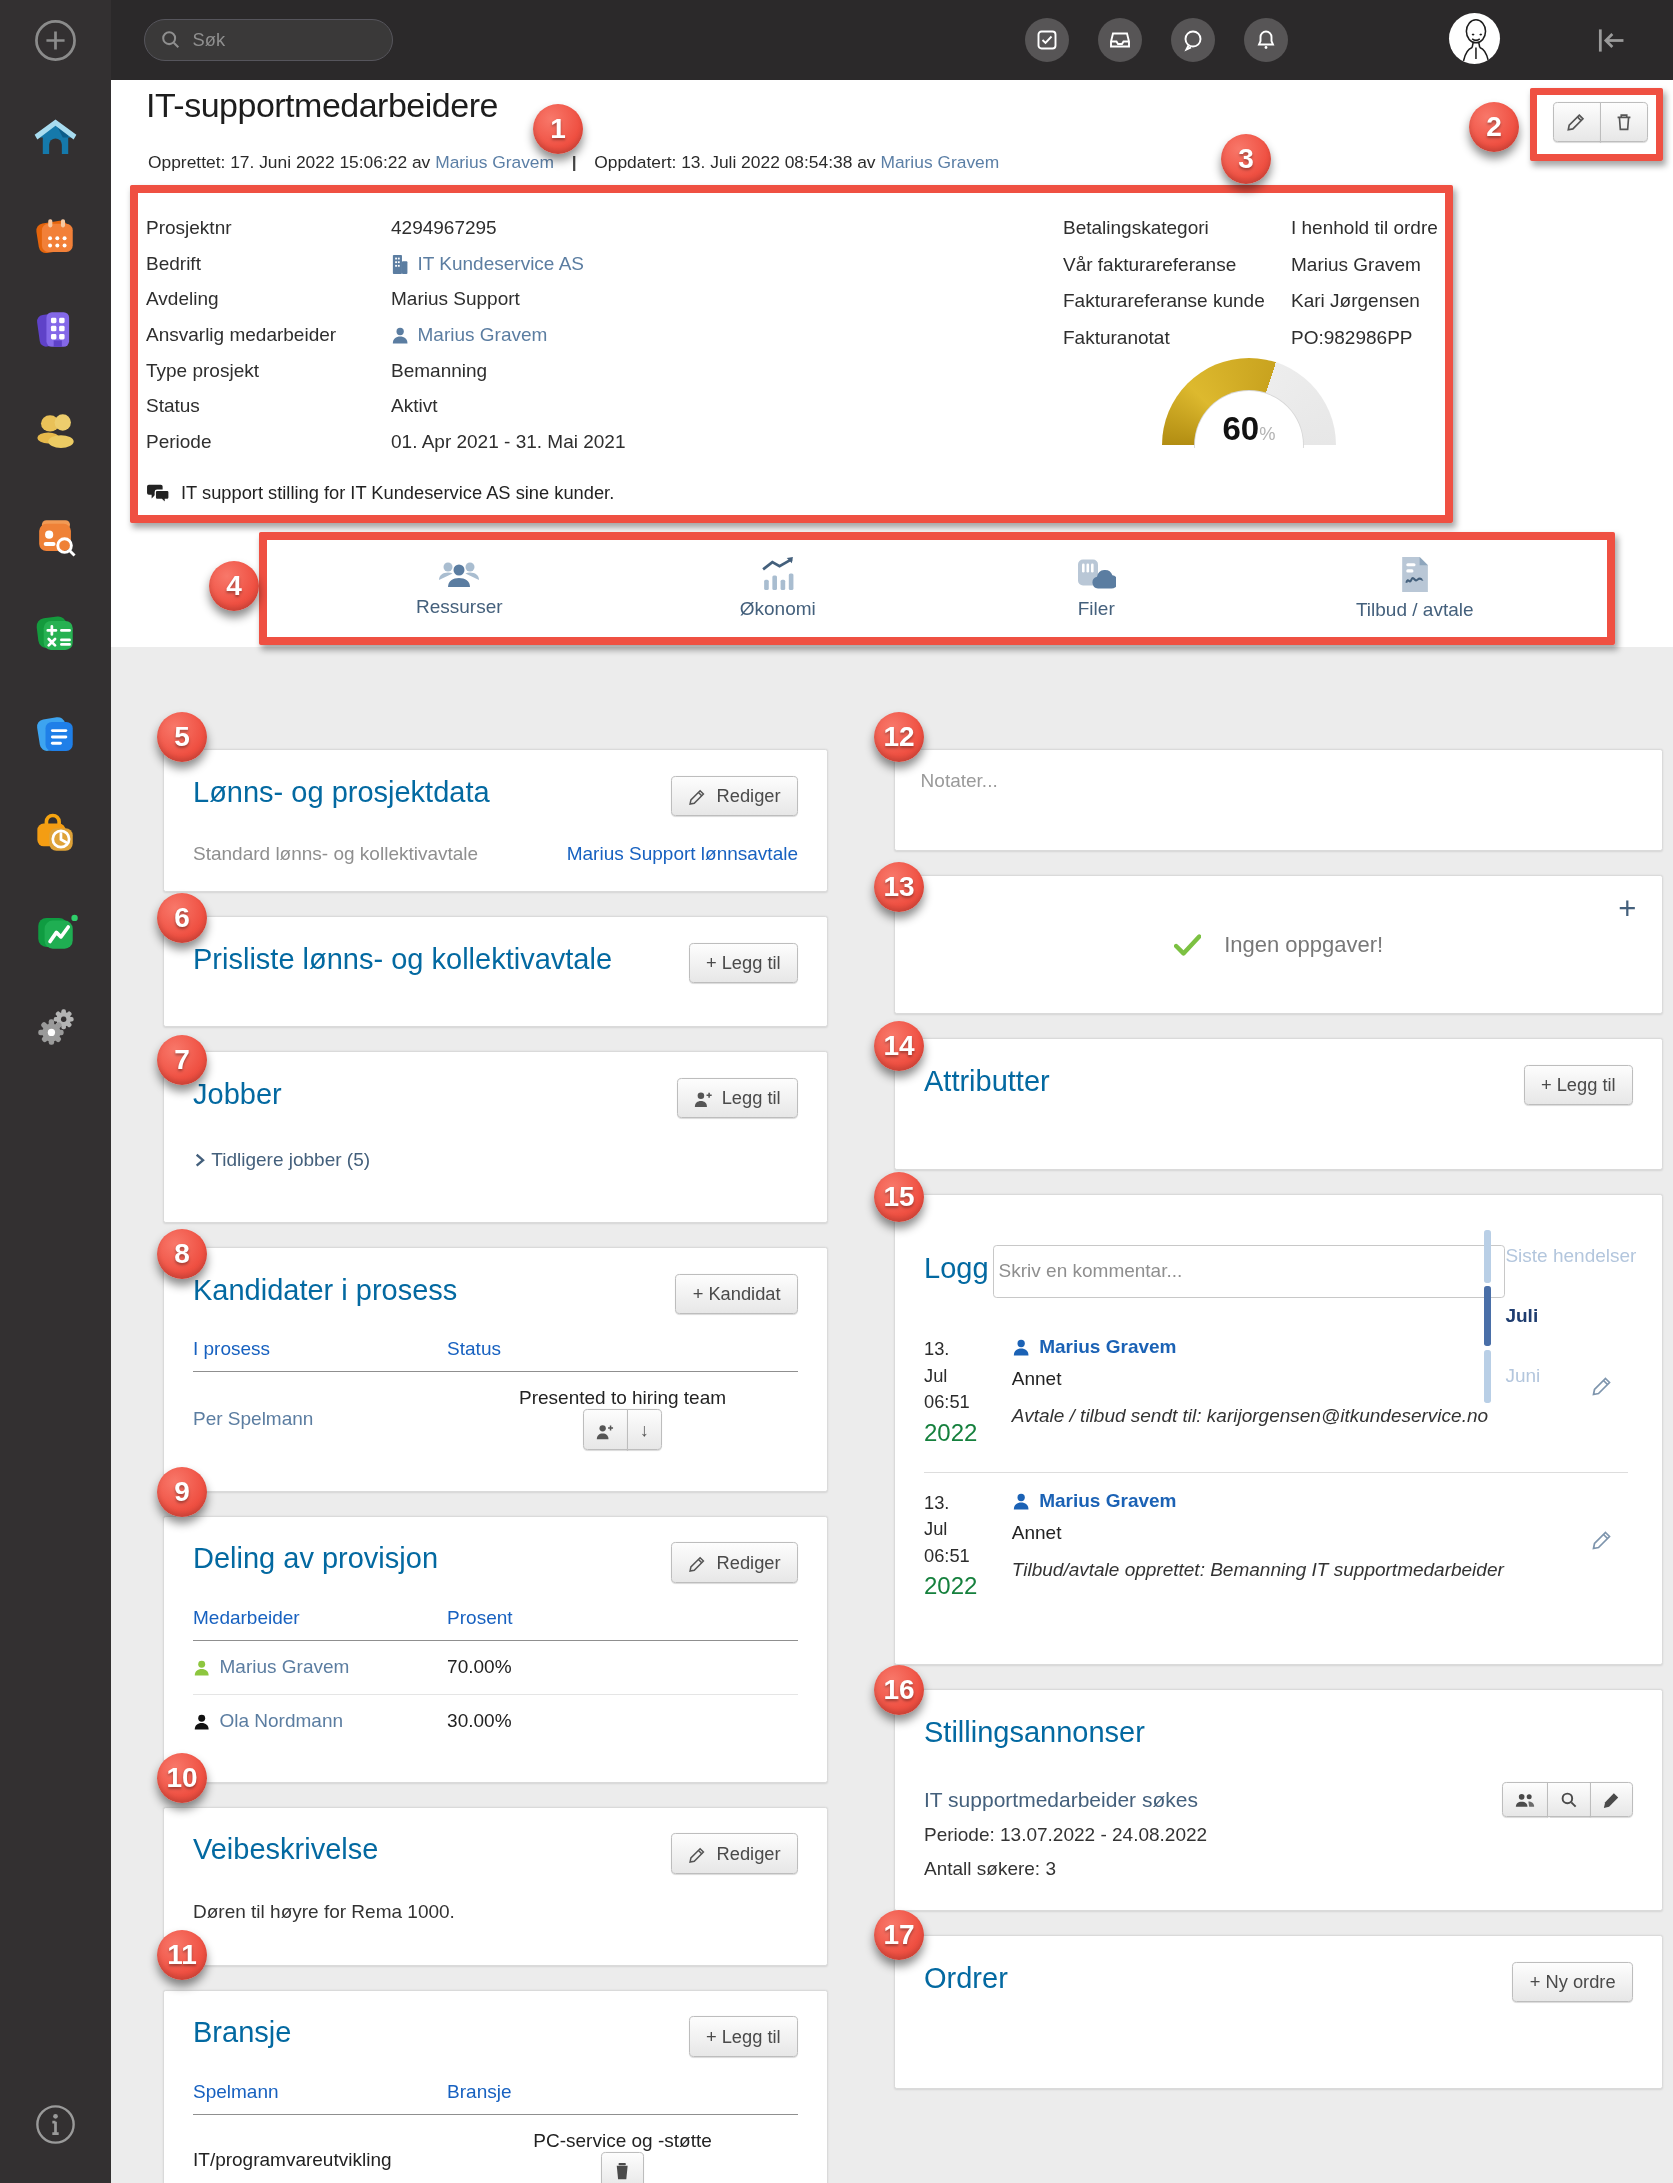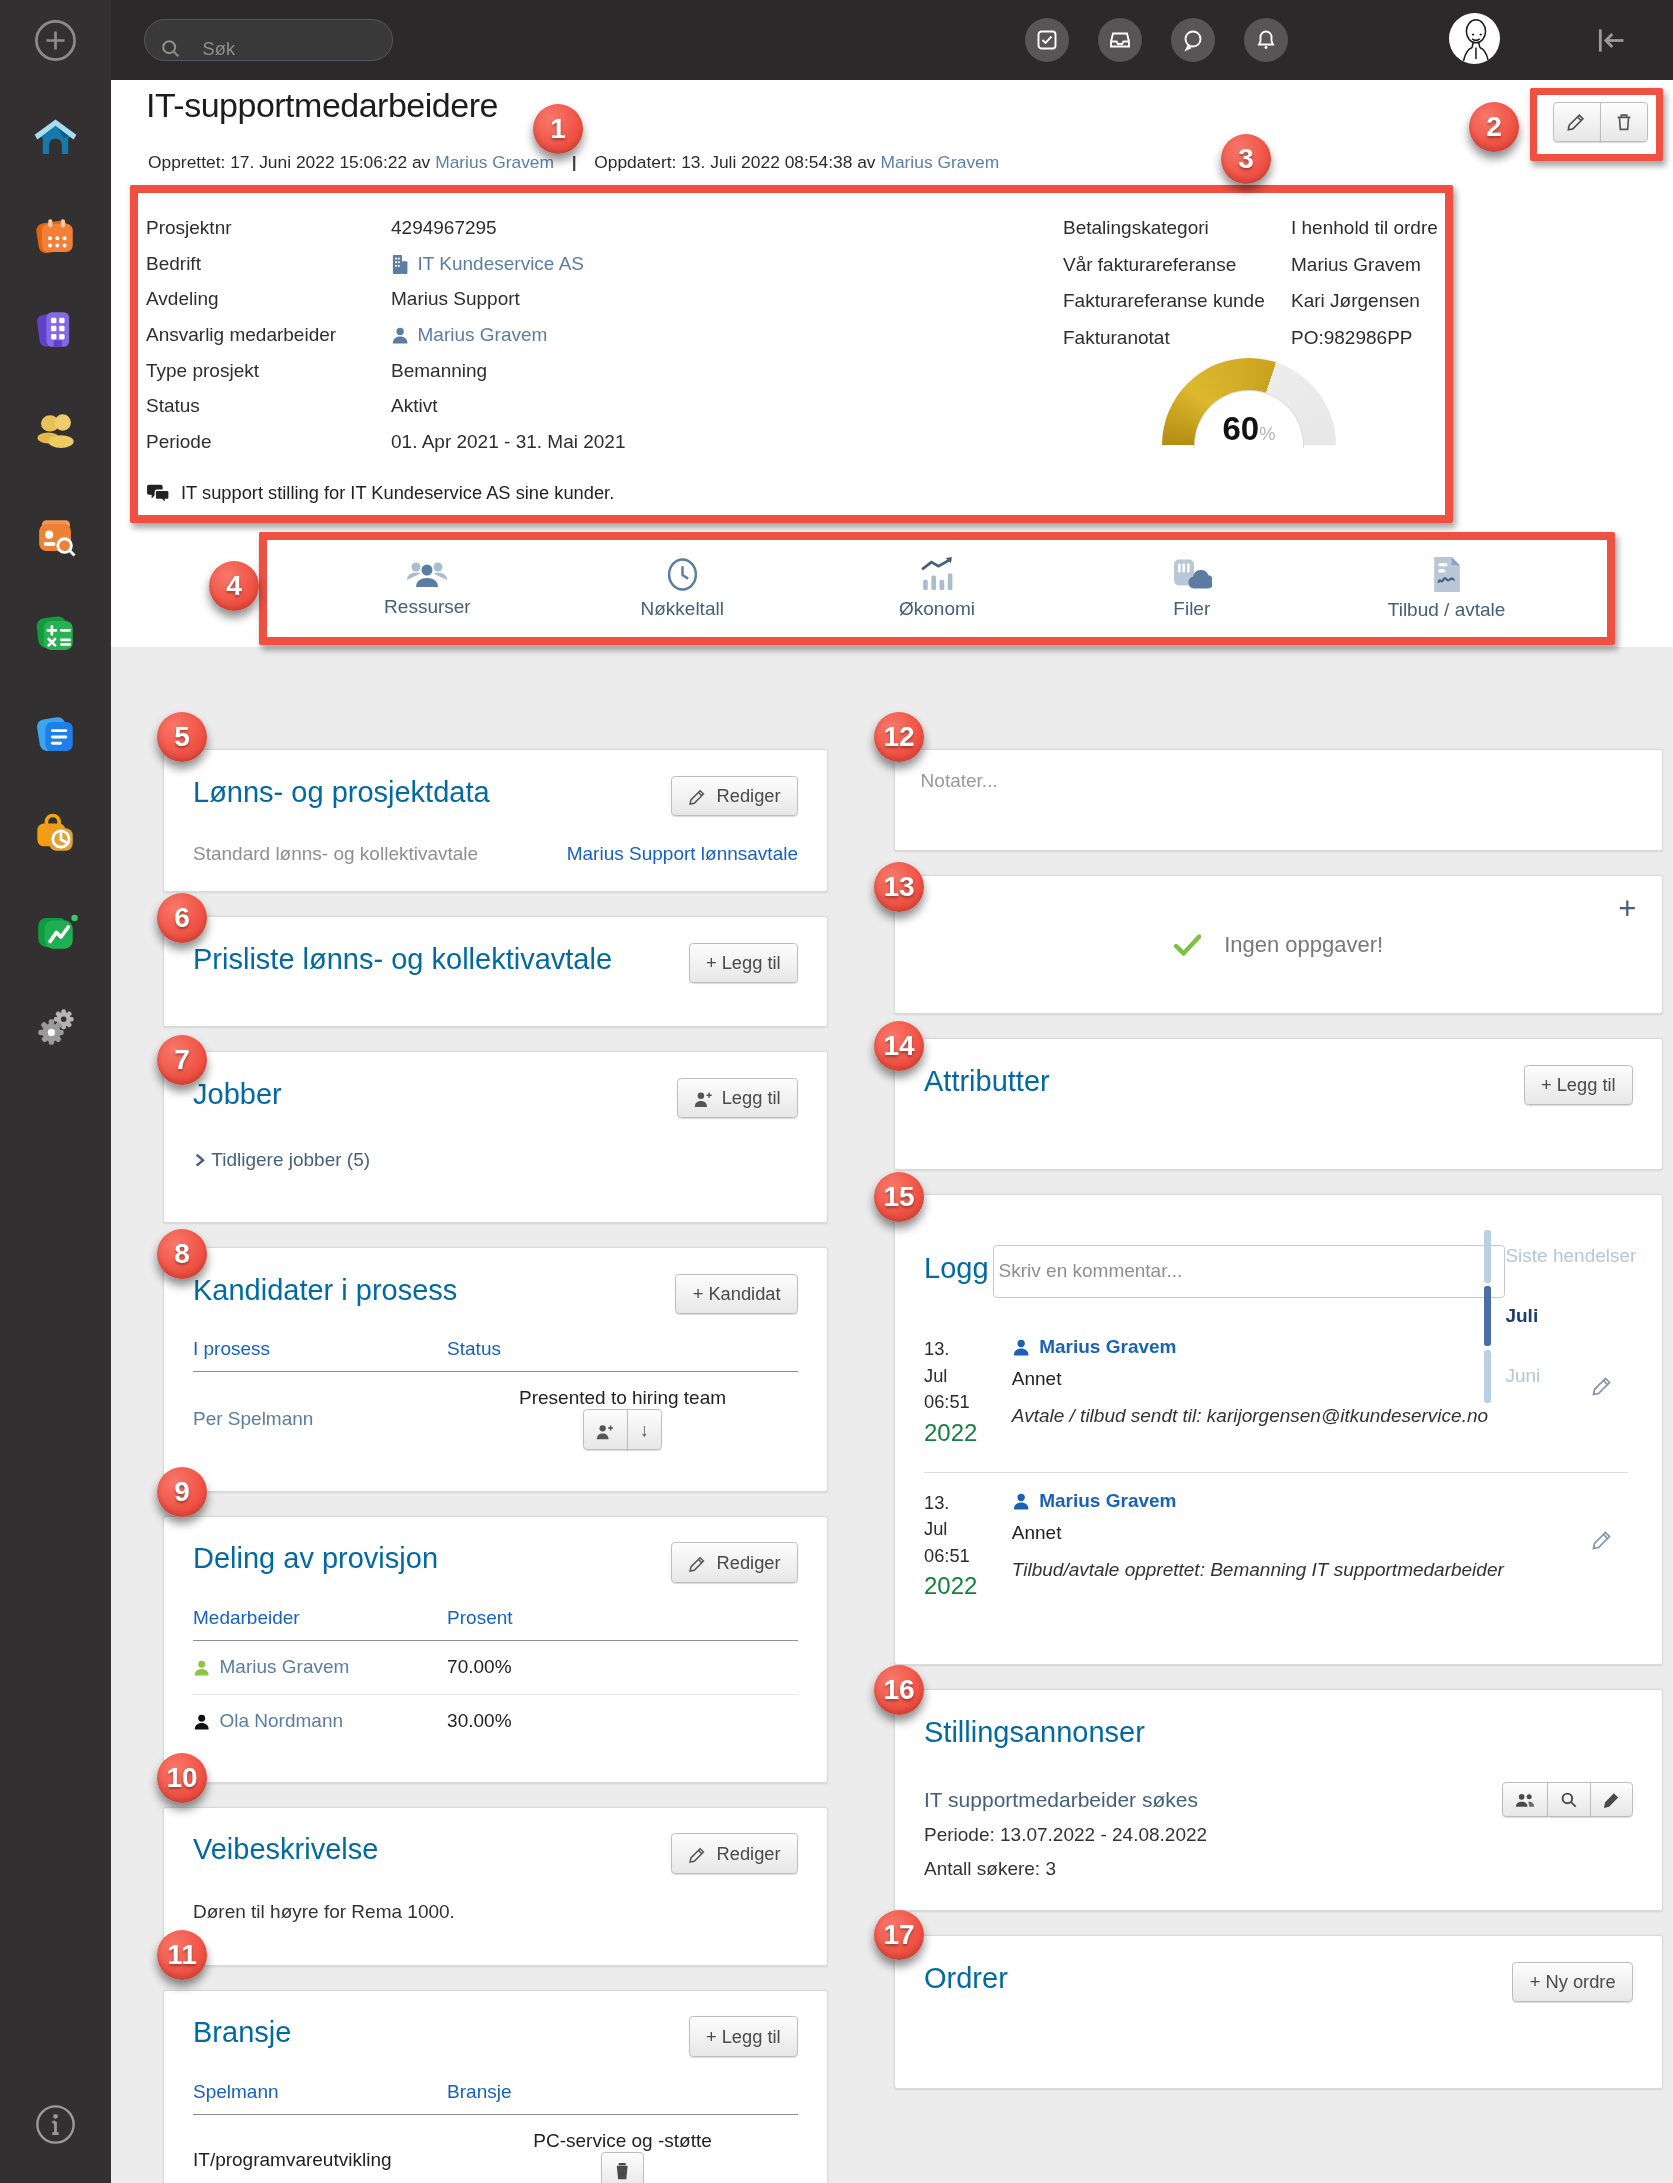--- a/index.html
+++ b/index.html
@@ -5,21 +5,21 @@
   * { margin:0; padding:0; box-sizing:border-box; }
   html,body { width:1674px; height:2184px; overflow:hidden; }
   body { font-family:"Liberation Sans", sans-serif; background:#ececec; position:relative; }
   .stage { position:relative; width:1674px; height:2184px; }
 
   
   .topbar { position:absolute; left:0; top:0; width:1674px; height:80px; background:#2b292a; z-index:5; }
   .sidebar { position:absolute; left:0; top:0; width:111px; height:2184px; background:#333031; z-index:6; }
   .sb-item { position:absolute; left:31px; width:49px; height:49px; cursor:pointer; }
   .search-pill { position:absolute; left:144px; top:19px; width:249px; height:42px; border-radius:21px;
-    background:#3a3939; border:1.8px solid #56555c; display:flex; align-items:flex-end; padding:0 14.6px; gap:21px; }
+    background:#3a3939; border:1.8px solid #56555c; display:flex; align-items:center; padding:0 14.6px; gap:11px; }
   .search-pill input { background:transparent; border:none; outline:none; color:#cfcfcf; font-size:18.3px; width:164px; }
   .search-pill input::placeholder { color:#8f8f8f; }
   .tb-circle { position:absolute; top:18.3px; width:44px; height:44px; border-radius:50%; background:#575556;
     display:flex; align-items:center; justify-content:center; cursor:pointer; }
   .avatar { position:absolute; left:1449px; top:12.8px; width:51px; height:51px; border-radius:50%; background:#fff;
     display:flex; align-items:center; justify-content:center; overflow:hidden; cursor:pointer; }
   .collapse { position:absolute; left:1592px; top:22px; width:37px; height:37px; cursor:pointer; }
 
   
   .header-band { position:absolute; left:111px; top:80px; width:1562px; height:567px; background:#ffffff; }
@@ -418,29 +418,20 @@
         <svg width="44" height="30" viewBox="0 0 44 30">
             <circle cx="11" cy="8" r="4.5" fill="#a9bdd0"></circle>
             <path d="M2 21c0-4.8 4-7.5 9-7.5 1.7 0 3.3.3 4.6 1" fill="#a9bdd0"></path>
             <circle cx="33" cy="8" r="4.5" fill="#a9bdd0"></circle>
             <path d="M42 21c0-4.8-4-7.5-9-7.5-1.7 0-3.3.3-4.6 1" fill="#a9bdd0"></path>
             <circle cx="22" cy="11" r="5.5" fill="#5b7da1"></circle>
             <path d="M11 28c0-6 5-9 11-9s11 3 11 9z" fill="#5b7da1"></path>
           </svg>
       </span>
       <span class="tab-label">Ressurser</span>
-    </div>
-    <div class="tab">
-      <span>
-        <svg width="35" height="35" viewBox="0 0 34 34" fill="none" stroke="#5b7da1" stroke-width="2.4">
-            <ellipse cx="17" cy="17" rx="13" ry="14.5"></ellipse>
-            <path d="M17 9v8.5l5.5 3.5"></path>
-          </svg>
-      </span>
-      <span class="tab-label">Nøkkeltall</span>
     </div>
     <div class="tab">
       <span>
         <svg width="37" height="35" viewBox="0 0 36 34">
             <rect x="5" y="22" width="4.5" height="10" rx="1.5" fill="#a9bdd0"></rect>
             <rect x="13" y="18" width="4.5" height="14" rx="1.5" fill="#a9bdd0"></rect>
             <rect x="21" y="22" width="4.5" height="10" rx="1.5" fill="#a9bdd0"></rect>
             <rect x="29" y="16" width="4.5" height="16" rx="1.5" fill="#a9bdd0"></rect>
             <polyline points="4,12 13,5 20,9 32,2" stroke="#44607c" stroke-width="2.6" fill="none"></polyline>
             <path d="M27 1l6-1-1 6z" fill="#44607c"></path>

